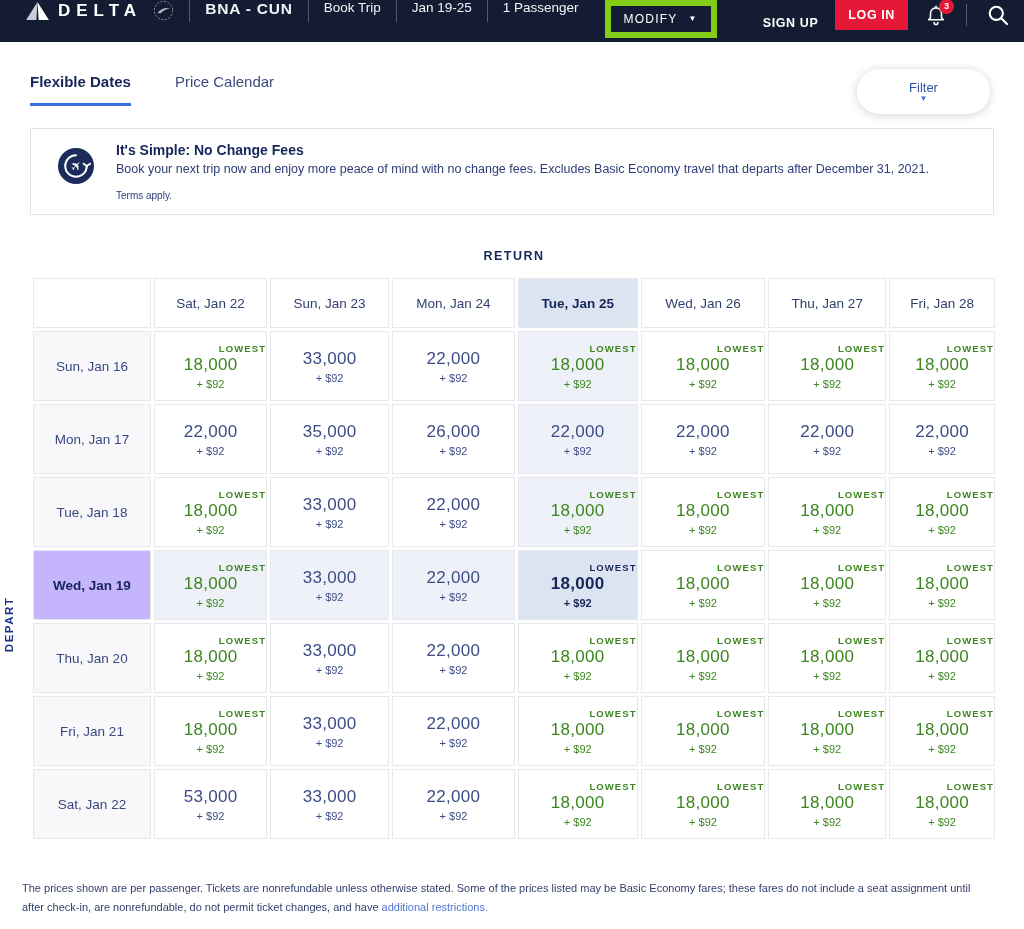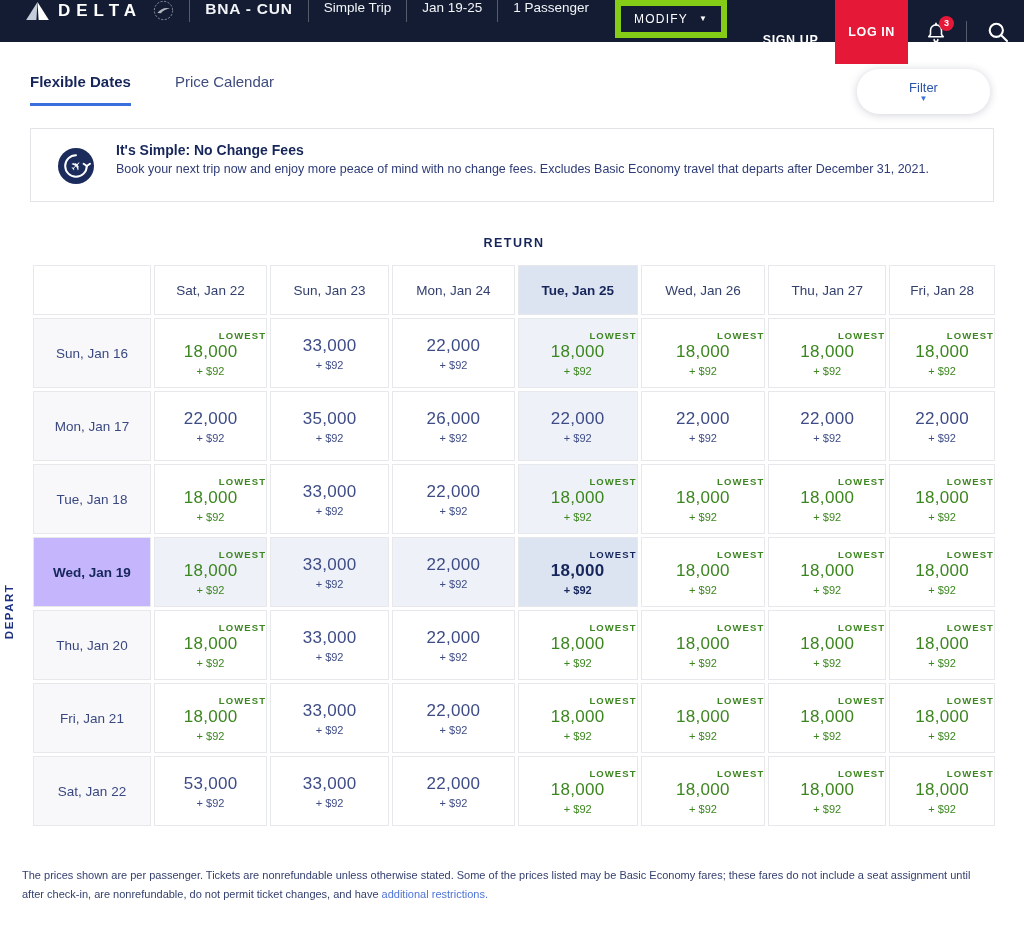--- a/index.html
+++ b/index.html
@@ -25,21 +25,21 @@
     margin-left: 26px; background: transparent; color: #fff;
     border: 6px solid #84cc16; padding: 6px 13px; font-size: 12px; font-weight: 400;
     letter-spacing: 1.2px; display: flex; align-items: center; gap: 11px; cursor: pointer;
     font-family: inherit;
   }
   .modify-caret, .filter-caret { font-size: 8px; line-height: 1; }
   .nav-right { margin-left: auto; display: flex; align-items: center; gap: 17px; }
   .signup { font-size: 12.5px; font-weight: 700; letter-spacing: .6px; cursor: pointer; margin-top: 16px; }
   .login-btn {
     background: #e51937; color: #fff; border: none; font-weight: 700; font-size: 12.5px;
-    letter-spacing: .6px; padding: 25px 13px; cursor: pointer; font-family: inherit;
+    letter-spacing: .6px; padding: 8px 13px; cursor: pointer; font-family: inherit;
   }
   .bell-wrap { position: relative; cursor: pointer; display: flex; }
   .bell-badge {
     position: absolute; top: -5px; right: -7px; background: #e51937; color: #fff;
     width: 15px; height: 15px; border-radius: 50%; font-size: 9px; font-weight: 700;
     display: flex; align-items: center; justify-content: center;
   }
   .search-wrap { display: flex; cursor: pointer; }
 
   
@@ -114,21 +114,21 @@
     <span class="skyteam">
       <svg width="21" height="21" viewBox="0 0 22 22">
         <circle cx="11" cy="11" r="9.6" stroke="rgba(255,255,255,.65)" fill="none" stroke-width="1" stroke-dasharray="2.2 1.6"></circle>
         <path d="M4.5 13.5 Q11 6.5 17.8 9.2 Q12 9.4 8.2 13.8 Z" fill="#ffffff" opacity=".85"></path>
       </svg>
     </span>
   </div>
   <span class="nav-sep"></span>
   <span class="nav-item nav-route">BNA - CUN</span>
   <span class="nav-sep"></span>
-  <span class="nav-item">Simple Trip</span>
+  <span class="nav-item">Book Trip</span>
   <span class="nav-sep"></span>
   <span class="nav-item">Jan 19-25</span>
   <span class="nav-sep"></span>
   <span class="nav-item">1 Passenger</span>
   <button class="modify-btn">
     <span>MODIFY</span>
     <span class="modify-caret">▼</span>
   </button>
   <div class="nav-right">
     <span class="signup">SIGN UP</span>
@@ -169,20 +169,21 @@
     <svg width="36" height="36" viewBox="0 0 36 36">
       <circle cx="18" cy="18" r="18" fill="#1a2b5c"></circle>
       <path d="M18 7.2 A 10.8 10.8 0 1 0 28.8 18" stroke="#ffffff" stroke-width="2" fill="none" stroke-linecap="round"></path>
       <path d="M28.8 18 l-3.2 -2.2 M28.8 18 l3.2 -2.2" stroke="#ffffff" stroke-width="2" fill="none" stroke-linecap="round"></path>
       <text x="18" y="22.6" font-size="13" fill="#ffffff" text-anchor="middle" transform="rotate(-45 18 18)">✈</text>
     </svg>
   </span>
   <div>
     <div class="banner-title">It's Simple: No Change Fees</div>
     <div class="banner-body">Book your next trip now and enjoy more peace of mind with no change fees. Excludes Basic Economy travel that departs after December 31, 2021.</div>
+    <div class="banner-terms">Terms apply.</div>
   </div>
 </section>
 
 <div class="matrix-wrap">
   <div class="return-label">RETURN</div>
   <div class="depart-label">DEPART</div>
   <table class="fares">
     <thead>
         <tr>
           <th class="corner"></th>

